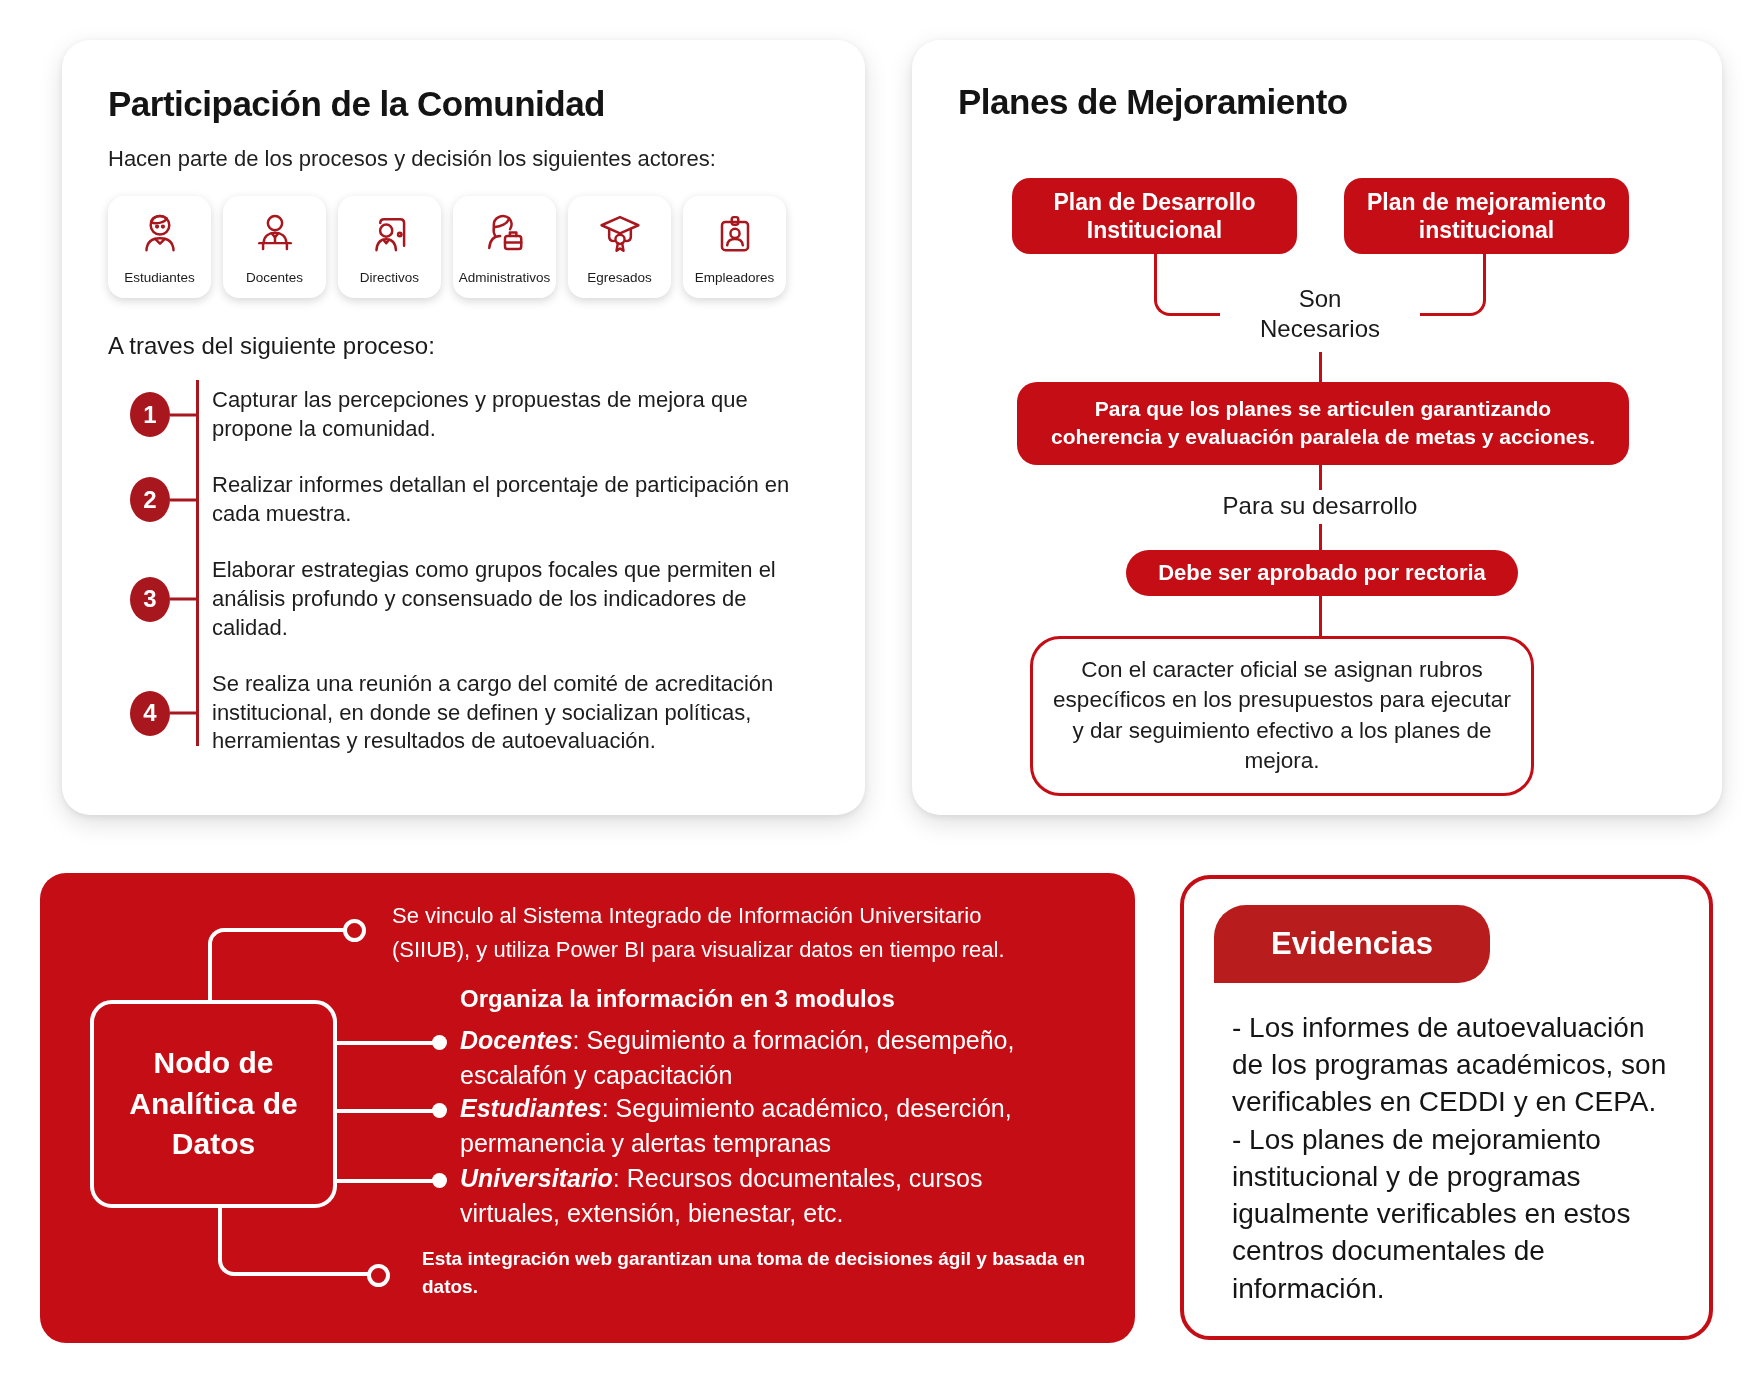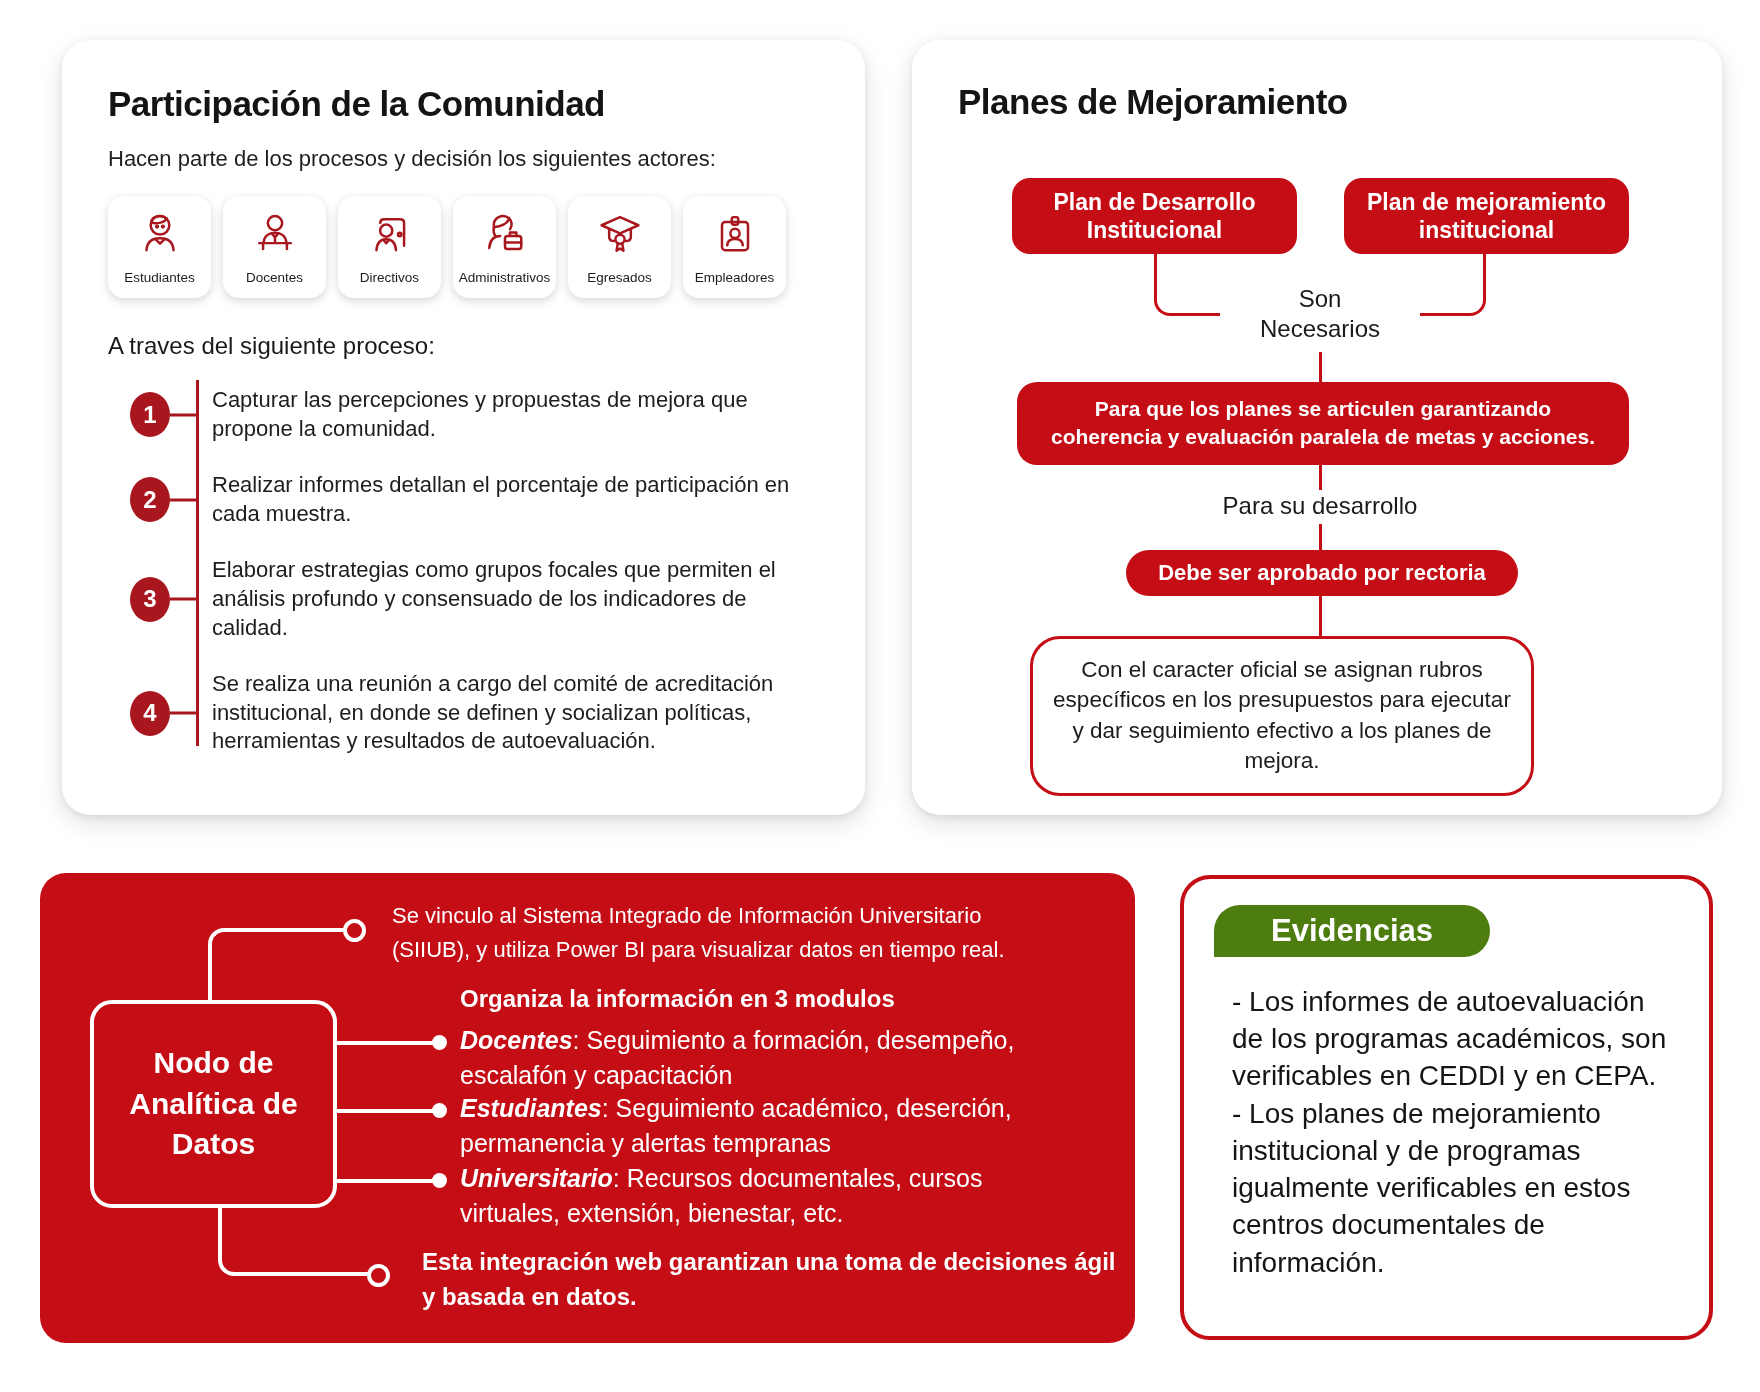--- a/index.html
+++ b/index.html
@@ -41,24 +41,24 @@
   .w-elbow-bot{position:absolute;left:178px;top:335px;width:152px;height:68px;border-left:4px solid #fff;border-bottom:4px solid #fff;border-bottom-left-radius:16px;box-sizing:border-box;}
   .ring{position:absolute;width:15px;height:15px;border:4px solid #fff;border-radius:50%;background:#c50d16;}
   .ring-top{left:303px;top:46px;}
   .ring-bot{left:327px;top:391px;}
   .branch{position:absolute;height:4px;background:#fff;}
   .dot{position:absolute;width:15px;height:15px;border-radius:50%;background:#fff;}
   .an-top-text{position:absolute;left:352px;top:26px;width:660px;font-size:22px;line-height:1.55;}
   .an-header{position:absolute;left:420px;top:112px;font-size:24px;font-weight:bold;}
   .mod-item{position:absolute;left:420px;width:600px;font-size:25px;line-height:1.38;}
   .mod-name{font-weight:bold;font-style:italic;}
-  .an-bottom-text{position:absolute;left:382px;top:372px;width:700px;font-size:24px;font-weight:bold;line-height:1.45;}
+  .an-bottom-text{position:absolute;left:382px;top:372px;width:700px;font-size:19px;font-weight:bold;line-height:1.45;}
   
   #evidence{position:absolute;left:1180px;top:875px;width:533px;height:465px;background:#fff;border:4px solid #c50d16;border-radius:30px;box-sizing:border-box;}
-  .ev-header{margin:26px 0 0 30px;width:276px;height:52px;background:#4d7c0f;border-radius:32px 32px 32px 0;color:#fff;font-weight:bold;font-size:31px;display:flex;align-items:center;justify-content:center;}
+  .ev-header{margin:26px 0 0 30px;width:276px;height:78px;background:#b91c1c;border-radius:32px 32px 32px 0;color:#fff;font-weight:bold;font-size:31px;display:flex;align-items:center;justify-content:center;}
   .ev-body{margin:26px 36px 0 48px;font-size:28px;line-height:1.33;color:#151515;}
   .ev-body p{margin:0;}
 </style>
 </head>
 <body>
 
 <section class="card" id="community">
   <h1 class="big-title">Participación de la Comunidad</h1>
   <p class="subtitle">Hacen parte de los procesos y decisión los siguientes actores:</p>
 

